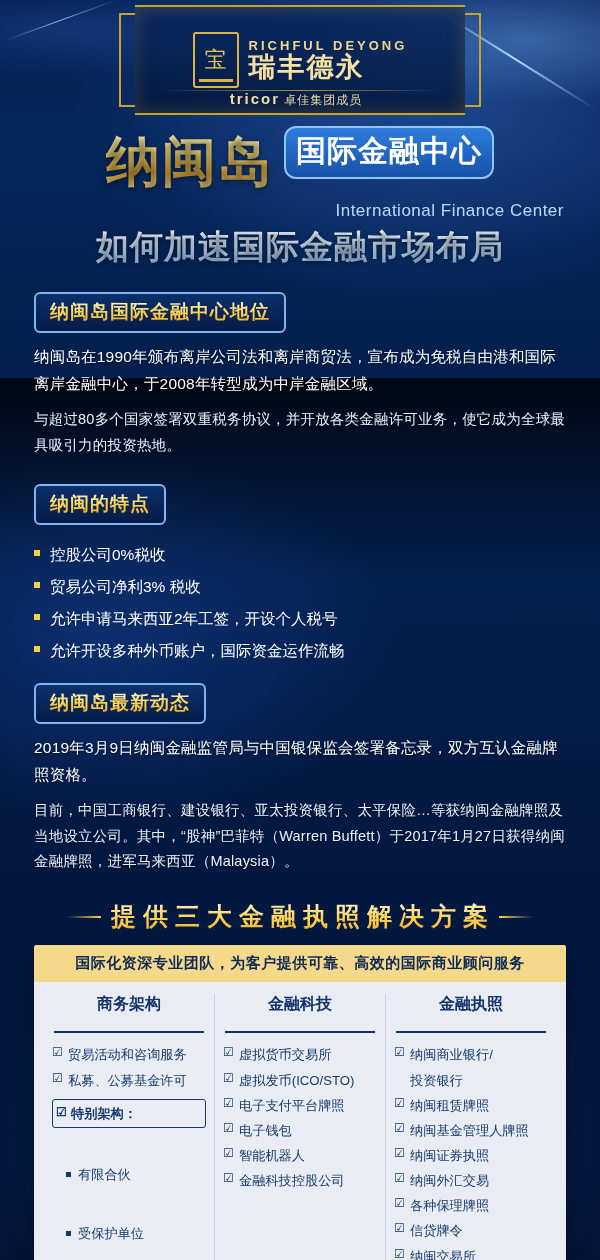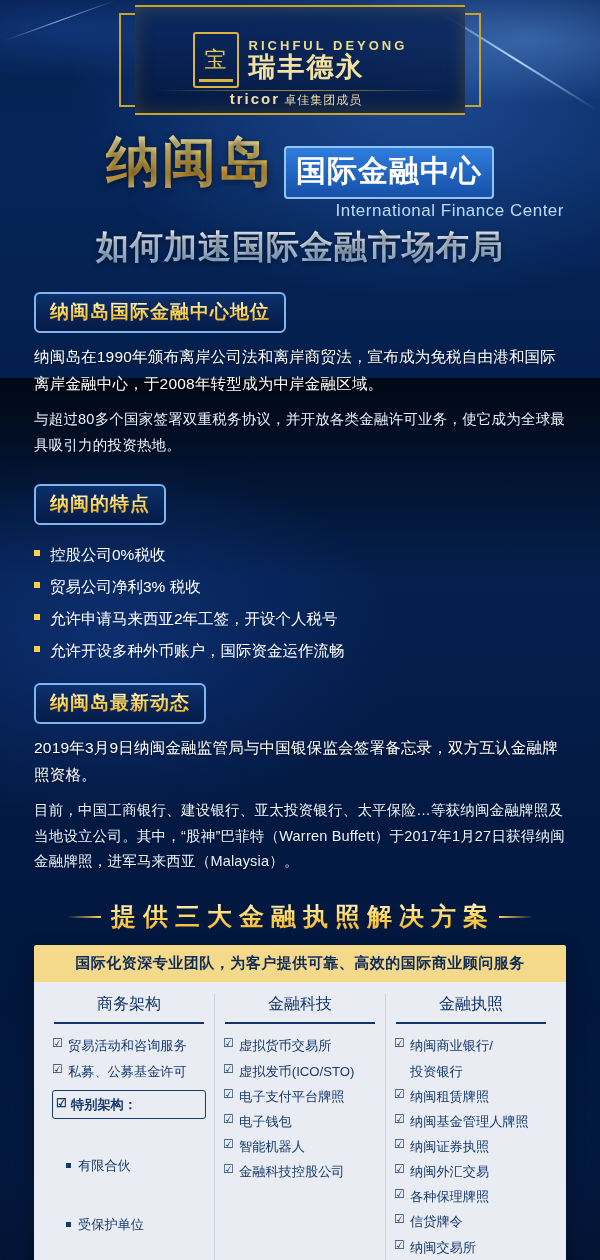--- a/index.html
+++ b/index.html
@@ -137,42 +137,42 @@
     background: linear-gradient(90deg, rgba(201,162,39,0), rgba(201,162,39,.9), rgba(201,162,39,0));
   }
 
   
   .headline {
     text-align: center;
     margin-top: 6px;
   }
   .headline-row1 {
     display: flex;
-    align-items: flex-end;
+    align-items: flex-start;
     justify-content: center;
     gap: 10px;
   }
   .h-gold {
     font-size: 54px;
     font-weight: bold;
     letter-spacing: 2px;
     background: linear-gradient(180deg, #fff7cf 0%, #ffe27a 35%, #e8b13a 65%, #fff2b0 100%);
     -webkit-background-clip: text;
     background-clip: text;
     color: transparent;
     text-shadow: 0 2px 6px rgba(0,0,0,.5);
   }
   .h-badge {
     display: inline-block;
     font-size: 30px;
     font-weight: bold;
     color: #ffffff;
     background: linear-gradient(180deg, #2f7ddc, #1650a8);
     border: 2px solid #8fc4ff;
-    border-radius: 4px;
+    border-radius: 12px;
     padding: 3px 10px 5px;
     letter-spacing: 1px;
   }
   .h-en {
     color: #bcdcff;
     font-size: 17px;
     letter-spacing: .5px;
     margin-top: 2px;
     text-align: right;
     padding-right: 36px;
@@ -292,22 +292,22 @@
   }
   .col {
     flex: 1;
     padding: 0 8px;
   }
   .col + .col { border-left: 1px solid #c9d2de; }
   .col-title {
     text-align: center;
     color: #12336b;
     font-size: 16px;
-    font-weight: normal;
-    padding-bottom: 7px;
+    font-weight: bold;
+    padding-bottom: 16px;
     border-bottom: 2px solid #12336b;
     margin: 0 2px 9px;
   }
   .items { list-style: none; margin: 0; padding: 0; }
   .items li {
     color: #173a6d;
     font-size: 13.2px;
     line-height: 1.45;
     padding: 3px 0 3px 16px;
     position: relative;

